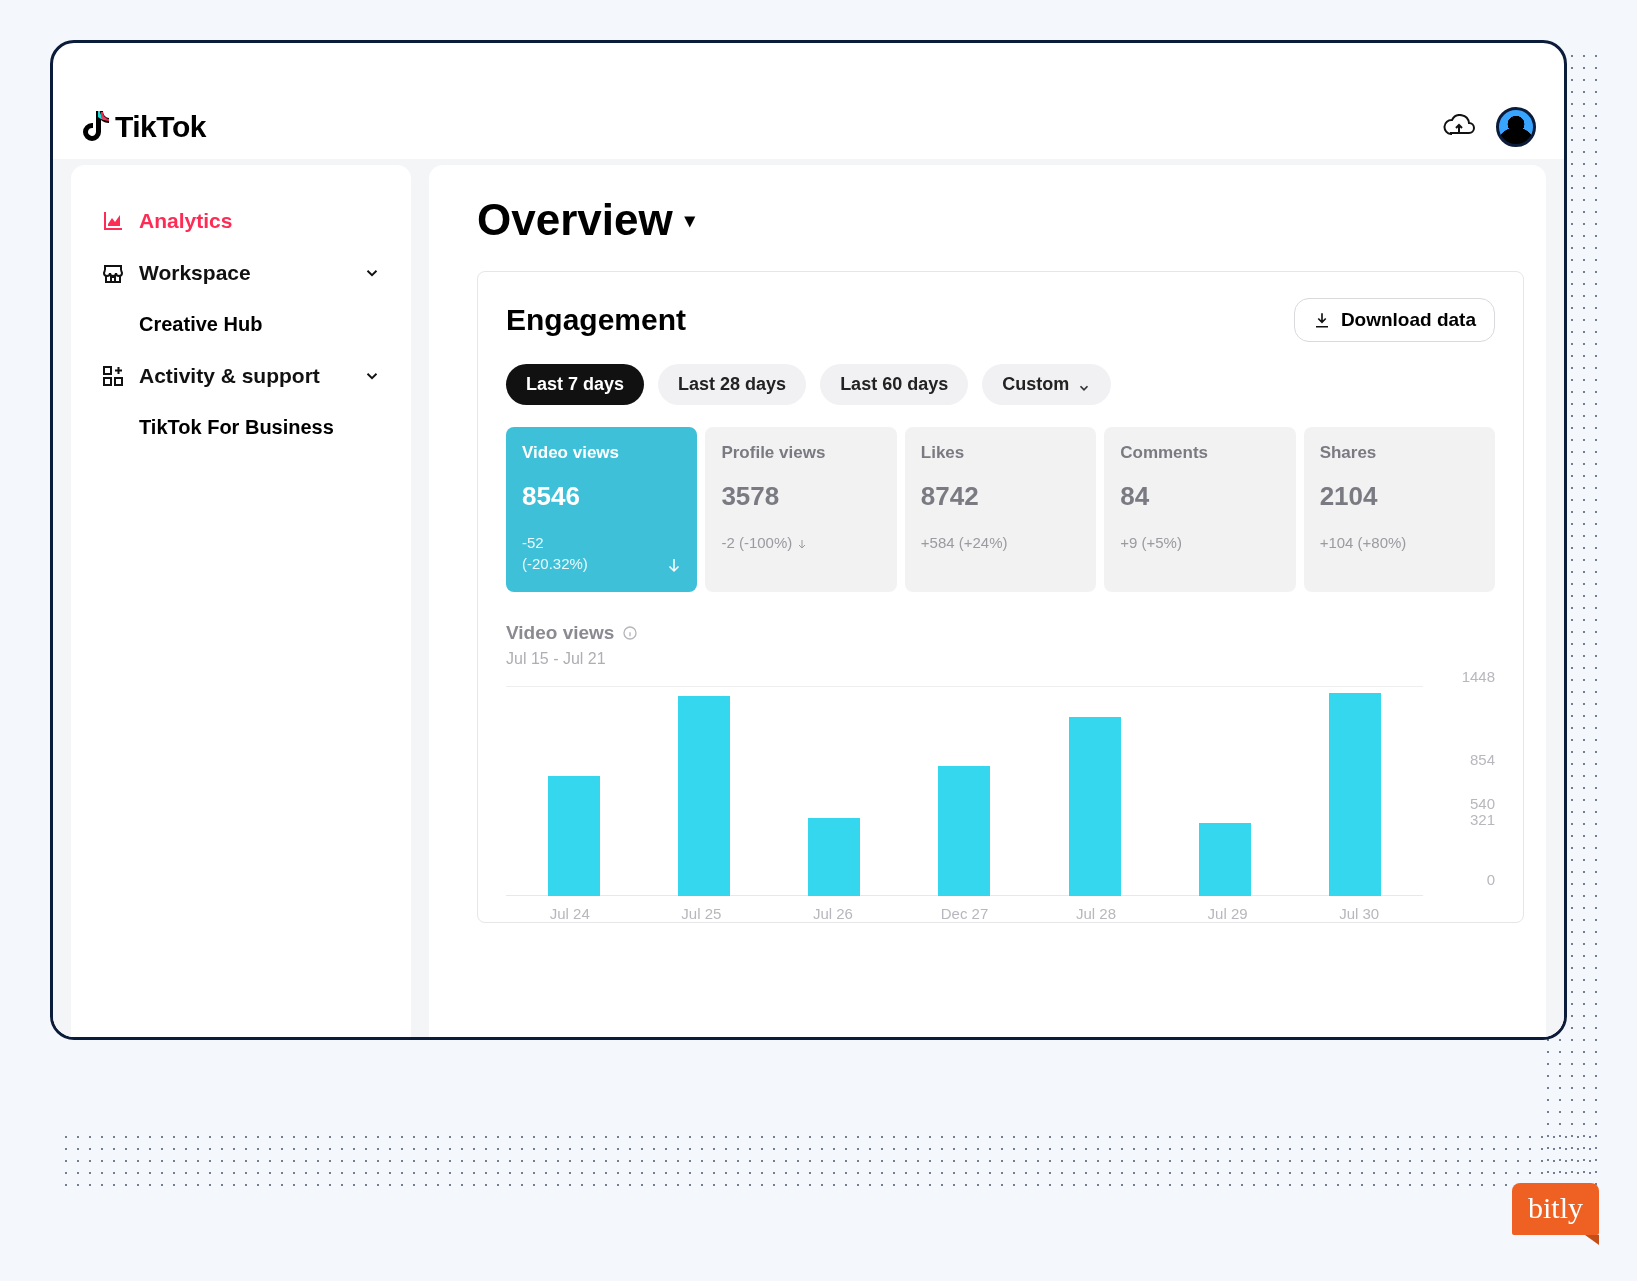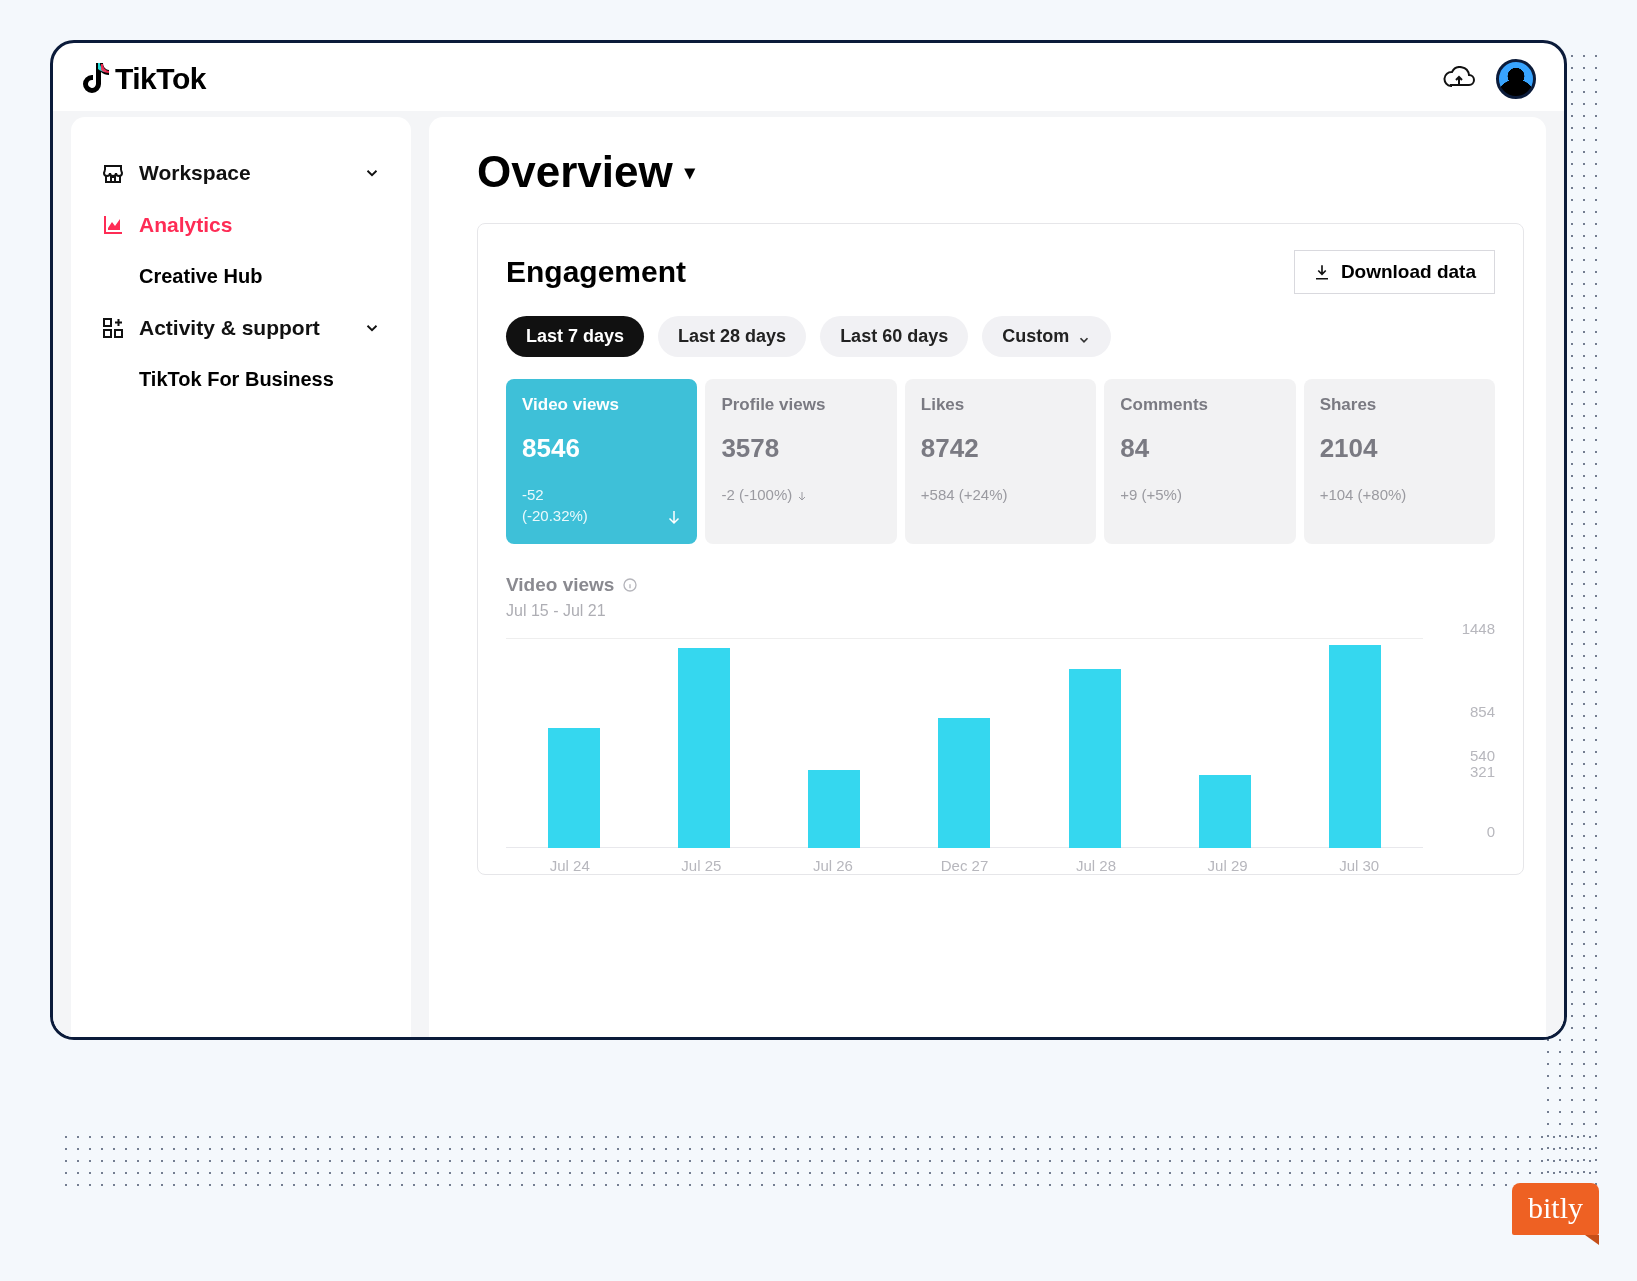--- a/index.html
+++ b/index.html
@@ -39,20 +39,21 @@
     height: 1000px;
     overflow: hidden;
     display: flex;
     flex-direction: column;
   }
   .topbar {
     display: flex;
     align-items: center;
     justify-content: space-between;
     padding: 16px 28px 12px 28px;
+    margin-top: 48px;
   }
   .brand { display:flex; align-items:center; gap:6px; font-weight:800; font-size:30px; letter-spacing:-0.5px; }
   .toolbar-icons { display:flex; align-items:center; gap:20px; }
   .cloud-icon { width:34px; height:26px; }
   .avatar {
     width:40px; height:40px; border-radius:50%;
     background: radial-gradient(circle at 50% 42%, #000 0 32%, transparent 33%),
                 radial-gradient(circle at 50% 110%, #000 0 48%, transparent 49%),
                 #38a4ff;
     border:3px solid #0b1b3a;
@@ -83,21 +84,21 @@
   }
   .page-title { font-size:44px; font-weight:700; display:flex; align-items:center; gap:12px; margin-bottom:26px;text-align:right;}
   .caret-down { font-size:20px; }
 
   .card {
     border:1px solid #e6e6e9; border-radius:8px; padding:26px 28px 0 28px;
   }
   .card-head { display:flex; justify-content:space-between; align-items:center; margin-bottom:22px;}
   .card-title { font-size:30px; font-weight:800; }
   .dl-btn {
-    border:1px solid #d9d9de; background:#fff; padding:10px 18px; border-radius:0;
+    border:1px solid #d9d9de; background:#fff; padding:10px 18px; border-radius:15px;
     font-size:19px; font-weight:600; display:flex; gap:10px; align-items:center; cursor:pointer;
   }
 
   .pills { display:flex; gap:14px; margin-bottom:22px; flex-wrap:wrap;}
   .pill {
     background:#f1f1f4; color:#222; border:none; padding:10px 20px;
     border-radius:999px; font-size:18px; font-weight:600; cursor:pointer;
     display:flex; align-items:flex-end; gap:8px;
   }
   .pill.active { background:#111; color:#fff; }
@@ -161,34 +162,34 @@
       <svg class="cloud-icon" viewBox="0 0 34 26" fill="none" stroke="#111" stroke-width="2">
         <path d="M9 20a7 7 0 0 1 1-14 9 9 0 0 1 17 3 5 5 0 0 1 0 10H9z"></path>
         <path d="M17 18v-7M14 14l3-3 3 3"></path>
       </svg>
       <div class="avatar"></div>
     </div>
   </div>
 
   <div class="body">
     <aside class="sidebar">
+      <div class="nav-item active">
+        <svg class="nav-icon" viewBox="0 0 24 24" fill="#fe2c55">
+            <path d="M3 3v18h18v-2H5V3H3zm4 12 4-6 3 4 5-7v11H7z"></path>
+          </svg>
+        <span>Analytics</span>
+      </div>
       <div class="nav-item">
         <svg class="nav-icon" viewBox="0 0 24 24" fill="none" stroke="#111" stroke-width="2">
             <path d="M4 9V5h16v4M4 9l-1 3a3 3 0 0 0 6 0 3 3 0 0 0 6 0 3 3 0 0 0 6 0l-1-3M5 14v7h14v-7M10 21v-5h4v5"></path>
           </svg>
         <span>Workspace</span>
         <svg class="chev" width="18" height="18" viewBox="0 0 24 24" fill="none" stroke="#111" stroke-width="2.5">
             <path d="m6 9 6 6 6-6"></path>
           </svg>
-      </div>
-      <div class="nav-item active">
-        <svg class="nav-icon" viewBox="0 0 24 24" fill="#fe2c55">
-            <path d="M3 3v18h18v-2H5V3H3zm4 12 4-6 3 4 5-7v11H7z"></path>
-          </svg>
-        <span>Analytics</span>
       </div>
       <div class="nav-sub">
         <span>Creative Hub</span>
       </div>
       <div class="nav-item">
         <svg class="nav-icon" viewBox="0 0 24 24" fill="none" stroke="#111" stroke-width="2">
             <rect x="3" y="3" width="7" height="7"></rect>
             <rect x="3" y="14" width="7" height="7"></rect>
             <rect x="14" y="14" width="7" height="7"></rect>
             <path d="M14 6.5h7M17.5 3v7"></path>

